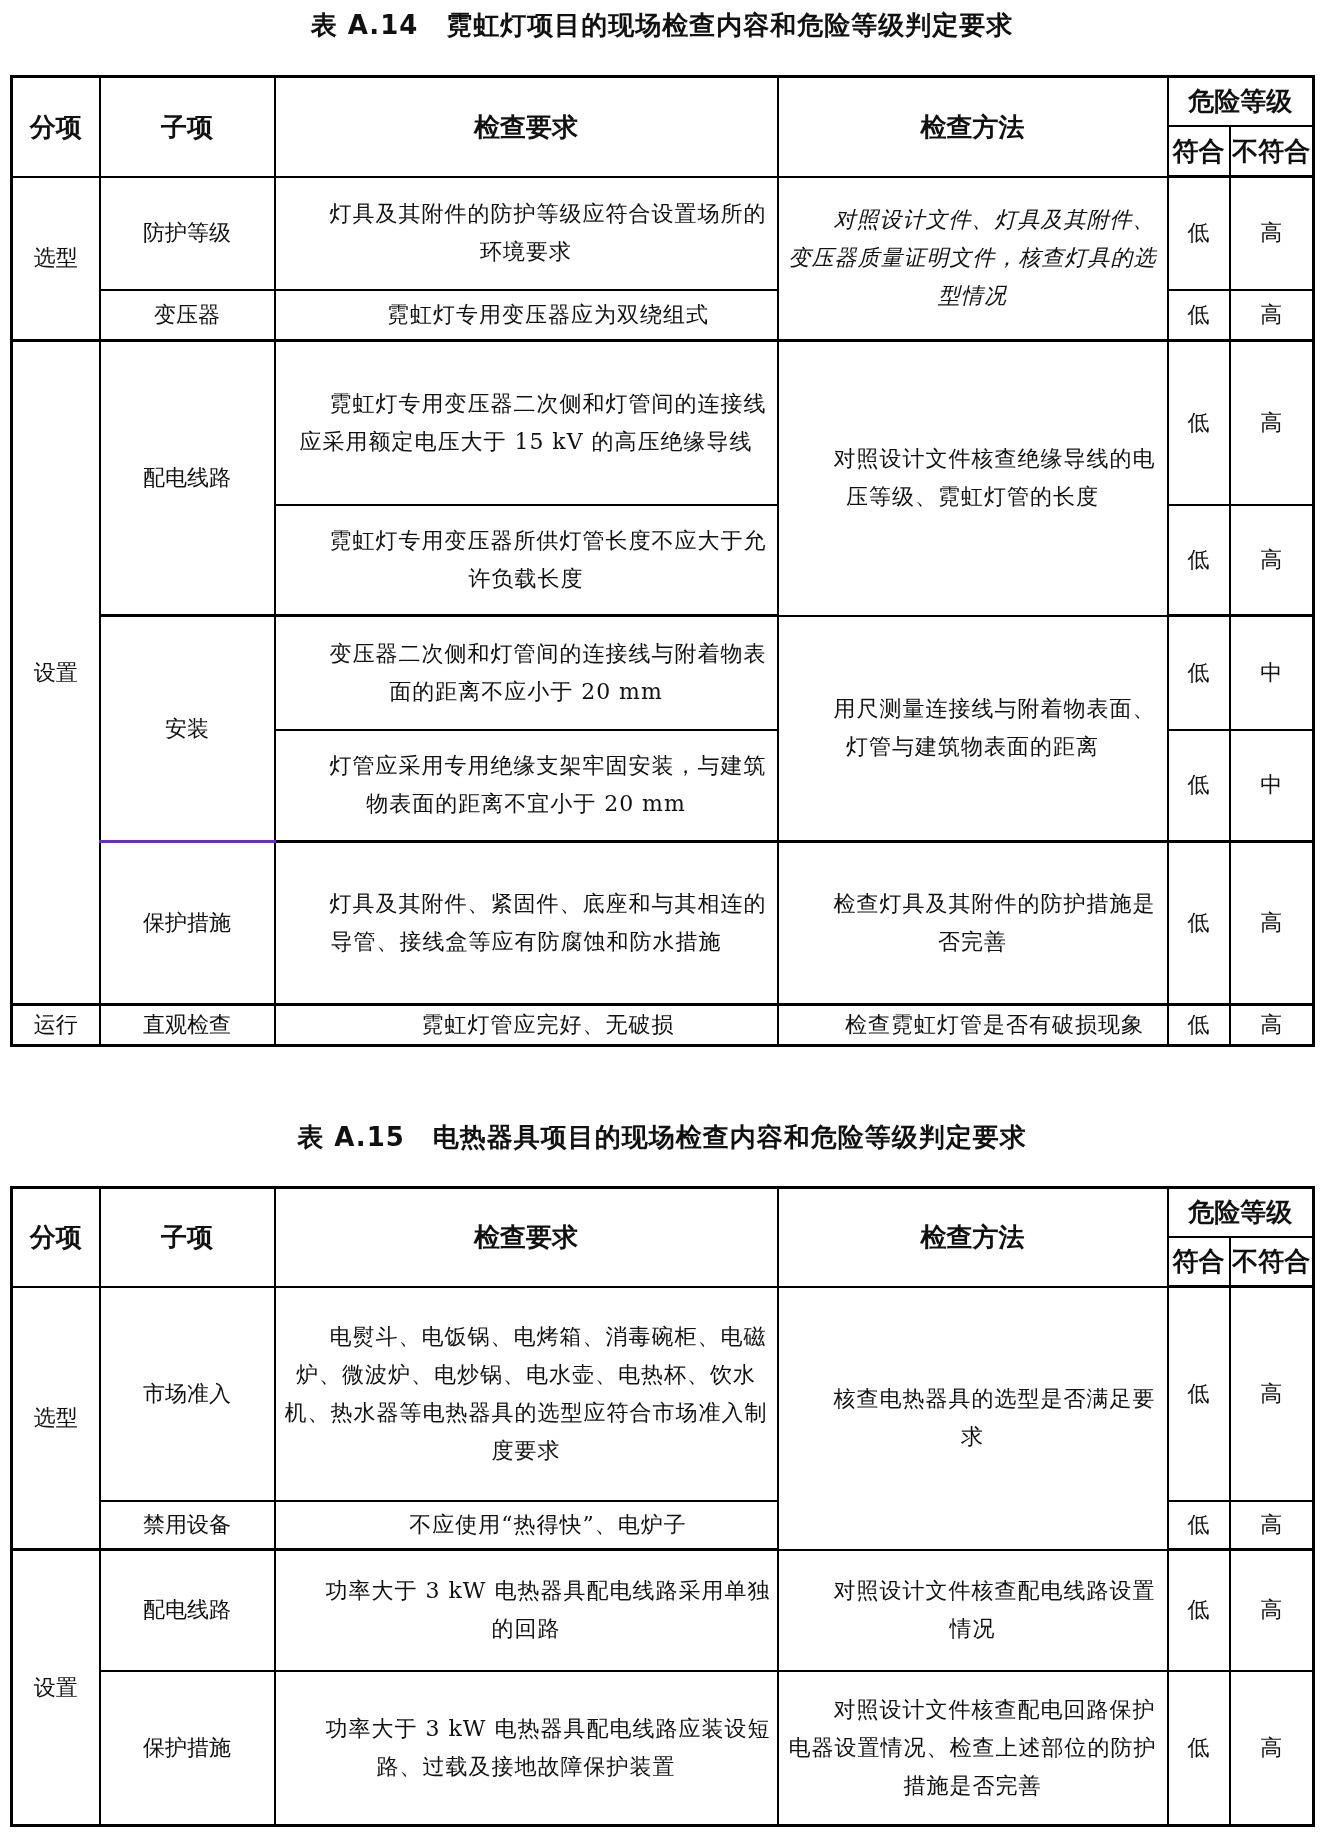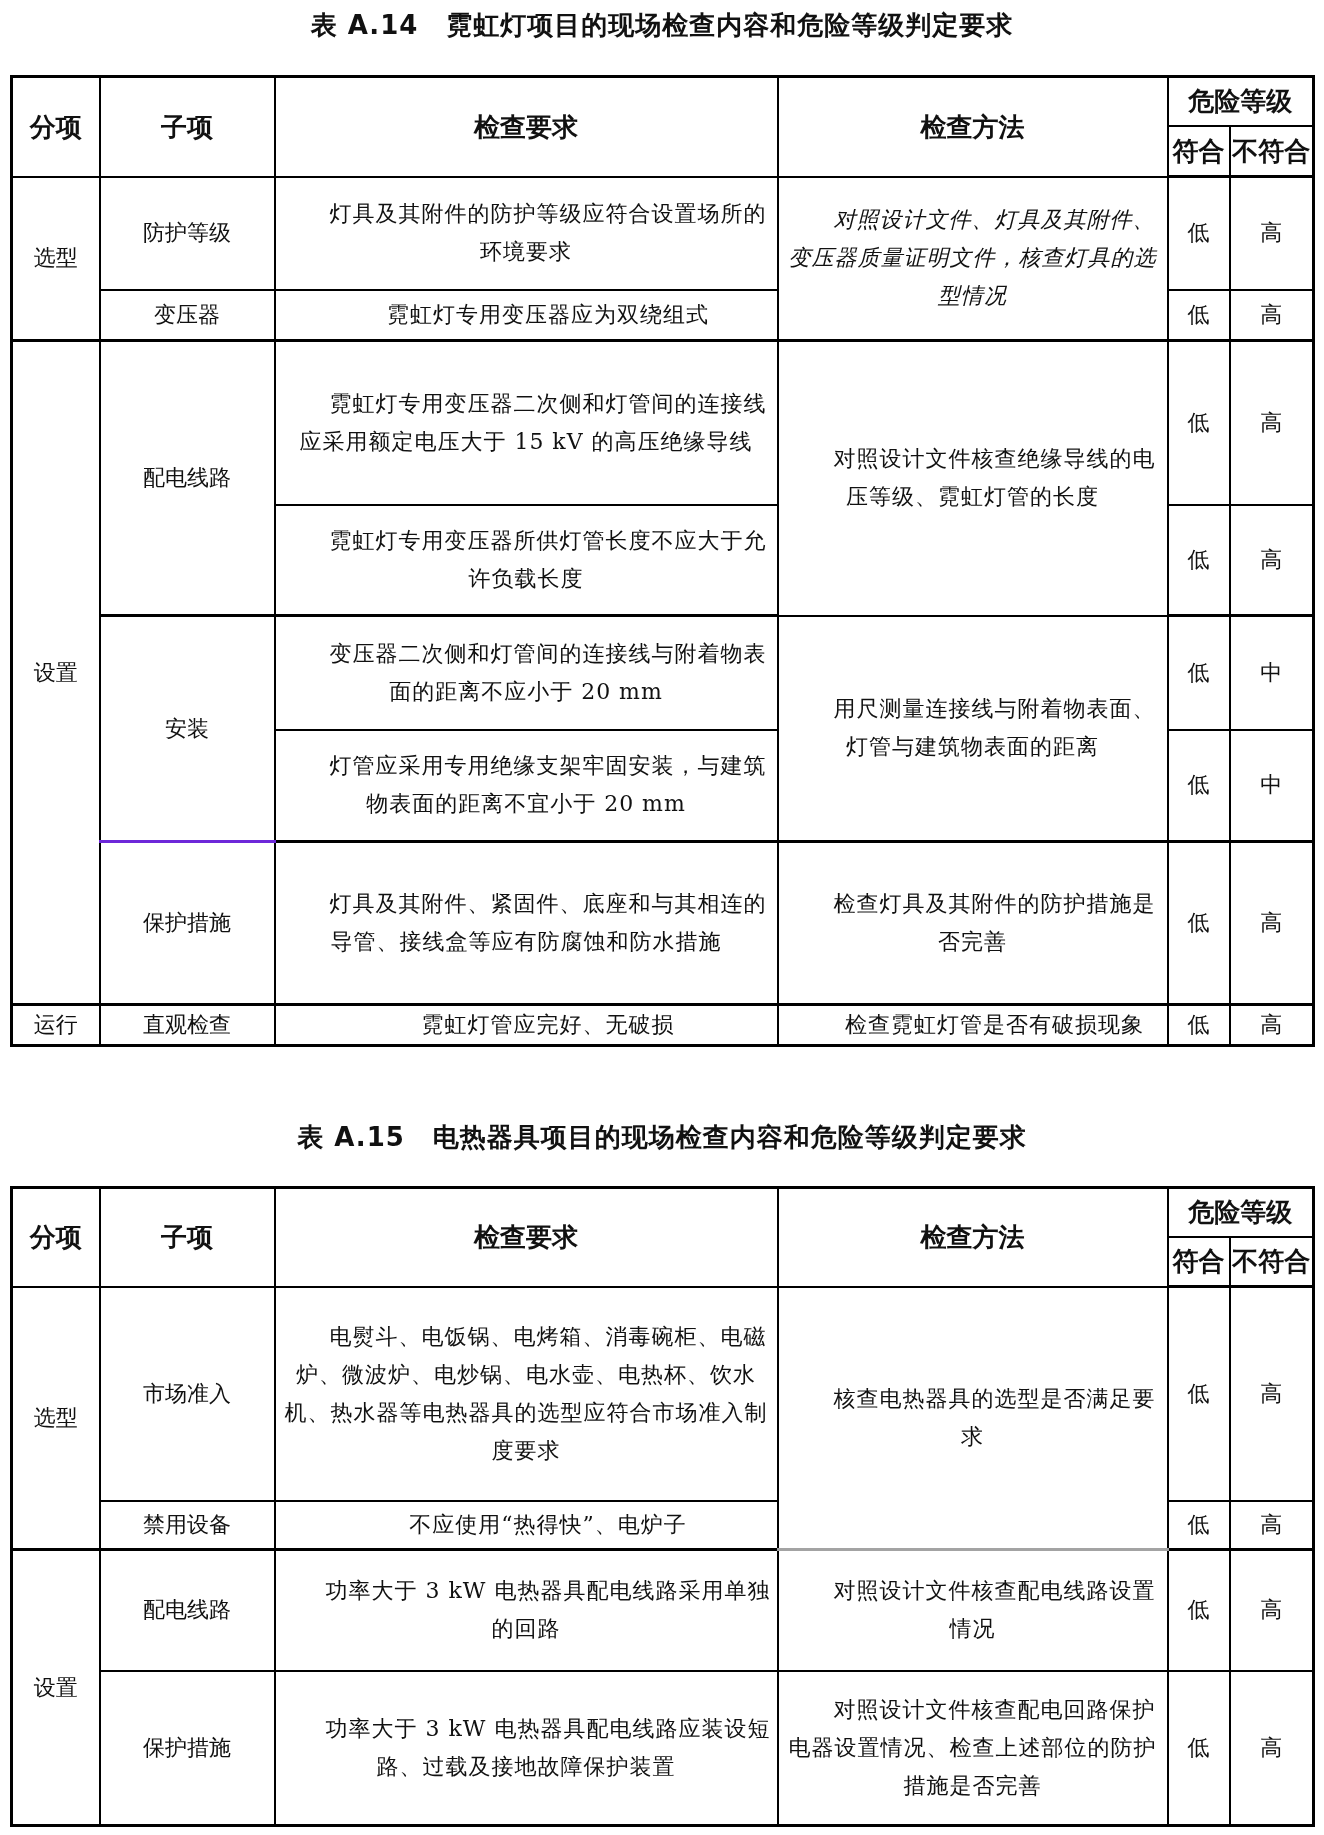--- a/index.html
+++ b/index.html
@@ -131,21 +131,21 @@
     <tr style="height:50px;">
       <th>符合</th>
       <th>不符合</th>
     </tr>
   </thead>
   <tbody>
     <tr style="height:214px;">
       <td rowspan="2" style="border-bottom:3px solid #000;">选型</td>
       <td>市场准入</td>
       <td class="req">电熨斗、电饭锅、电烤箱、消毒碗柜、电磁炉、微波炉、电炒锅、电水壶、电热杯、饮水机、热水器等电热器具的选型应符合市场准入制度要求</td>
-      <td rowspan="2" class="method" style="border-bottom:3px solid #a3a3a3;">核查电热器具的选型是否满足要求</td>
+      <td rowspan="2" class="method" style="border-bottom:1px solid #a3a3a3;">核查电热器具的选型是否满足要求</td>
       <td>低</td>
       <td>高</td>
     </tr>
     <tr class="group-end" style="height:49px;">
       <td>禁用设备</td>
       <td class="req">不应使用“热得快”、电炉子</td>
       <td>低</td>
       <td>高</td>
     </tr>
     <tr style="height:121px;">

